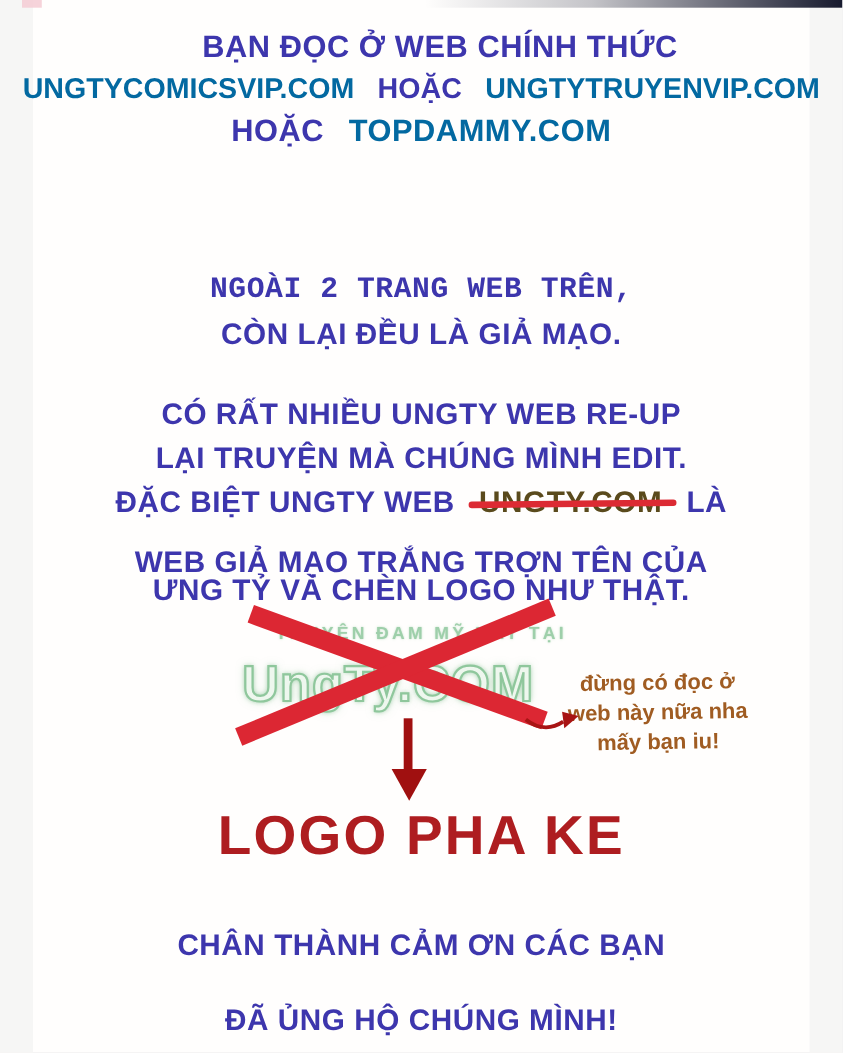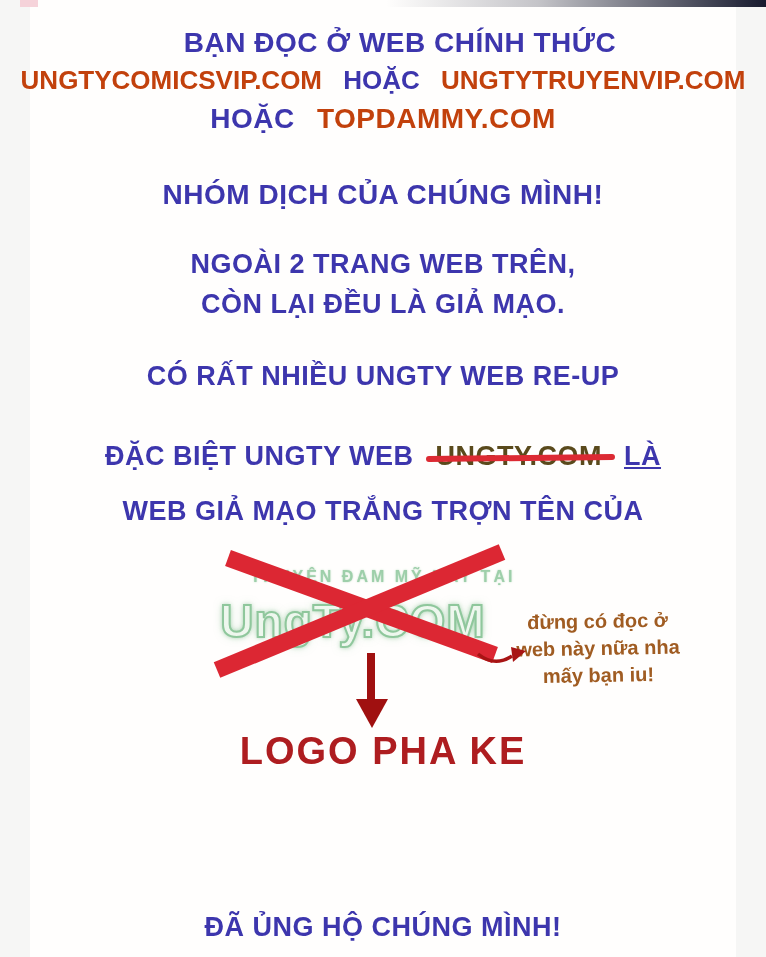--- a/index.html
+++ b/index.html
@@ -18,21 +18,21 @@
   .top-dark-bar {
     position:absolute; top:0; right:0; height:7px; width:380px;
     background:linear-gradient(to right, rgba(22,24,44,0), rgba(22,24,44,0.25) 40%, #171a2e);
   }
   .top-pink-smudge {
     position:absolute; top:0; left:20px; width:18px; height:7px;
     background:#f4cbd3; opacity:.85;
   }
   .line { position:absolute; left:0; right:0; text-align:center; white-space:nowrap; font-weight:700; }
   .blue  { color:#3d36ad; }
-  .red   { color:#c2410c; }
+  .red   { color:#0369a1; }
   .olive { color:#5a4a1c; }
   .darkred { color:#ae1d20; }
   .brown { color:#a05c22; }
 
   .h1 { font-size:28px; letter-spacing:.5px; }
   .h2 { font-size:26px; letter-spacing:0; }
   .h3 { font-size:28px; letter-spacing:.5px; }
   .body-line { font-size:27px; letter-spacing:.5px; }
 
   .gap-after { margin-right:14px; }
@@ -56,21 +56,21 @@
     -webkit-text-stroke:2px #8fc79c;
     text-shadow:0 0 4px rgba(143,199,156,.9), 0 0 8px rgba(143,199,156,.5);
   }
   .note {
     position:absolute; top:608px; left:498px; width:200px;
     text-align:center; font-weight:700; font-size:20px; line-height:27px;
     transform:rotate(-1deg);
   }
   .caption {
     position:absolute; top:730px; left:0; right:0; text-align:center;
-    font-size:38px; font-weight:700; letter-spacing:2px;
+    font-size:50px; font-weight:700; letter-spacing:2px;
   }
   svg.overlay { position:absolute; top:0; left:0; pointer-events:none; }
 </style>
 </head>
 <body>
 
 <div class="page">
 
   <div class="edge left"></div>
   <div class="edge right"></div>
@@ -80,44 +80,46 @@
   <div class="line h1 blue" style="top:27px;padding-left:34px;">BẠN ĐỌC Ở WEB CHÍNH THỨC</div>
   <div class="line h2" style="top:65px;">
     <span class="red">UNGTYCOMICSVIP.COM</span>
     <span class="blue gap-both">HOẶC</span>
     <span class="red">UNGTYTRUYENVIP.COM</span>
   </div>
   <div class="line h3" style="top:103px;">
     <span class="blue gap-after">HOẶC</span>
     <span class="red">TOPDAMMY.COM</span>
   </div>
-  <div class="line h3 blue" style="top:179px;">NHÓM DỊCH CỦA CHÚNG MÌNH!</div>
 
-  <div class="line body-line blue" style="top:249px;">NGOÀI 2 TRANG WEB TRÊN,</div>
+  <div class="line body-line blue" style="top:249px;font-family:Liberation Mono, monospace;">NGOÀI 2 TRANG WEB TRÊN,</div>
   <div class="line body-line blue" style="top:289px;">CÒN LẠI ĐỀU LÀ GIẢ MẠO.</div>
 
   <div class="line body-line blue" style="top:361px;">CÓ RẤT NHIỀU UNGTY WEB RE-UP</div>
+  <div class="line body-line blue" style="top:401px;">LẠI TRUYỆN MÀ CHÚNG MÌNH EDIT.</div>
   <div class="line body-line" style="top:441px;">
     <span class="blue gap-after">ĐẶC BIỆT UNGTY WEB</span>
     <span class="olive strike">UNGTY.COM</span>
-    <span class="blue" style="margin-left:14px;text-decoration:underline;">LÀ</span>
+    <span class="blue" style="margin-left:14px;">LÀ</span>
   </div>
   <div class="line body-line blue" style="top:496px;">WEB GIẢ MẠO TRẮNG TRỢN TÊN CỦA</div>
+  <div class="line body-line blue" style="top:521px;">ƯNG TỶ VÀ CHÈN LOGO NHƯ THẬT.</div>
 
   <div class="logo-tagline">TRUYỆN ĐAM MỸ HAY TẠI</div>
   <div class="logo-text">UngTy.COM</div>
 
   <div class="note brown">
     <div>đừng có đọc ở</div>
     <div>web này nữa nha</div>
     <div>mấy bạn iu!</div>
   </div>
 
   <div class="caption darkred">LOGO PHA KE</div>
 
+  <div class="line body-line blue" style="top:844px;">CHÂN THÀNH CẢM ƠN CÁC BẠN</div>
   <div class="line body-line blue" style="top:912px;">ĐÃ ỦNG HỘ CHÚNG MÌNH!</div>
 
   <svg class="overlay" width="766" height="957" viewBox="0 0 766 957">
     <line x1="228" y1="558" x2="495" y2="655" stroke="#dc2733" stroke-width="17"></line>
     <line x1="502" y1="552" x2="217" y2="670" stroke="#dc2733" stroke-width="17"></line>
     <path d="M 478 654 C 488 662, 500 664, 512 656" fill="none" stroke="#a81414" stroke-width="3.5"></path>
     <polygon points="511,647 526,651 513,662" fill="#a81414"></polygon>
     <line x1="371" y1="653" x2="371" y2="703" stroke="#a01010" stroke-width="8"></line>
     <polygon points="372,728 356,699 388,699" fill="#a01010"></polygon>
   </svg>

